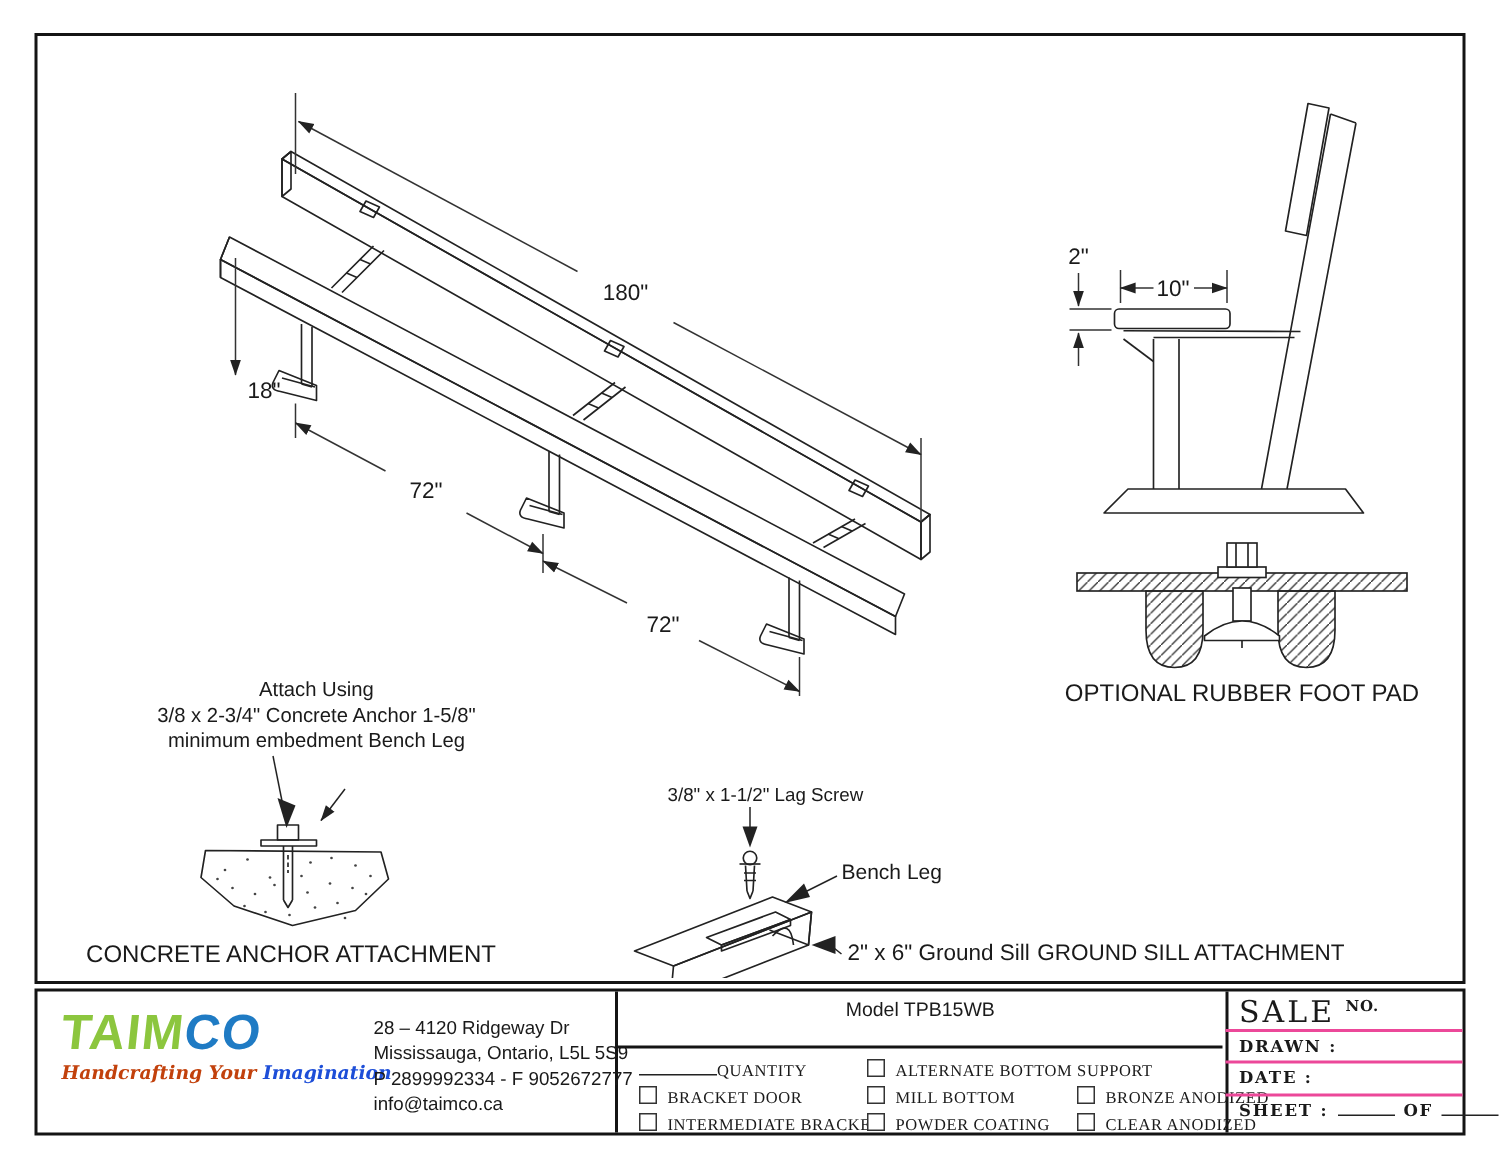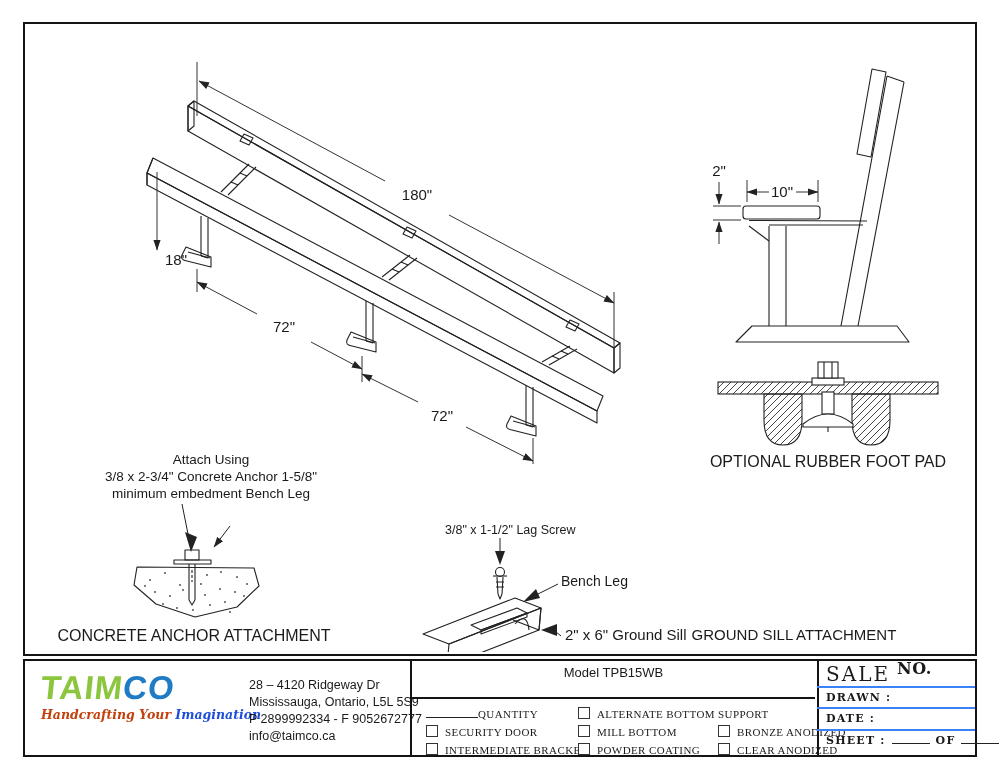--- a/index.html
+++ b/index.html
@@ -30,27 +30,27 @@
         padding:5px 0 0 14px;display:grid;grid-template-columns:152px 140px auto;
         grid-auto-rows:18px;align-items:center;
         font-family:"Liberation Serif",serif;font-size:11px;letter-spacing:0.4px;white-space:nowrap;}
   .cb{display:inline-block;width:10px;height:10px;border:1.2px solid #333;
       margin-right:7px;vertical-align:-1px;background:#fff;}
   .blank{display:inline-block;width:52px;border-bottom:1px solid #222;height:10px;}
   .blank2{display:inline-block;width:38px;border-bottom:1px solid #222;height:9px;margin:0 6px;}
   .rblock{position:absolute;left:792px;top:0;right:0;bottom:0;}
   .rrow{box-sizing:border-box;padding:3px 0 0 9px;font-family:"DejaVu Serif",serif;
         font-weight:600;font-size:11px;letter-spacing:1.2px;white-space:nowrap;}
-  .rrow+.rrow{border-top:2px solid #3b82f6;}
+  .rrow+.rrow{border-top:2px solid #ec4899;}
   .r-sale{height:25px;padding-top:1px;}
   .r-drawn{height:21px;}
   .r-date{height:22px;}
   .r-sheet{height:26px;text-align:center;}
   .sale-word{font-family:"DejaVu Serif",serif;font-weight:400;font-size:20px;letter-spacing:2px;}
-  .sale-no{font-size:16px;letter-spacing:0.5px;position:relative;top:-7px;margin-left:7px;text-align:right;}
+  .sale-no{font-size:10px;letter-spacing:0.5px;position:relative;top:-7px;margin-left:7px;text-align:right;}
 </style>
 </head>
 <body>
 
 <div class="sheet">
 
   <div class="frame">
     <svg width="948" height="628" viewBox="0 0 948 628">
       <defs>
         <marker id="ah" viewBox="0 0 10 8" refX="9.5" refY="4" markerWidth="11" markerHeight="8.5" orient="auto-start-reverse">
@@ -245,21 +245,21 @@
       <div>P 2899992334 - F 9052672777</div>
       <div>info@taimco.ca</div>
     </div>
 
     <div class="mid-title">
       <div>Model TPB15WB</div>
     </div>
     <div class="opts">
       <div><span class="blank"></span><span>QUANTITY</span></div>
       <div style="grid-column:2/4;"><span class="cb"></span><span>ALTERNATE BOTTOM SUPPORT</span></div>
-      <div><span class="cb"></span><span>SECURITY DOOR</span></div>
+      <div><span class="cb"></span><span>BRACKET DOOR</span></div>
       <div><span class="cb"></span><span>MILL BOTTOM</span></div>
       <div><span class="cb"></span><span>BRONZE ANODIZED</span></div>
       <div><span class="cb"></span><span>INTERMEDIATE BRACKET</span></div>
       <div><span class="cb"></span><span>POWDER COATING</span></div>
       <div><span class="cb"></span><span>CLEAR ANODIZED</span></div>
     </div>
 
     <div class="rblock">
       <div class="rrow r-sale">
         <span class="sale-word">SALE</span><span class="sale-no">NO.</span>

